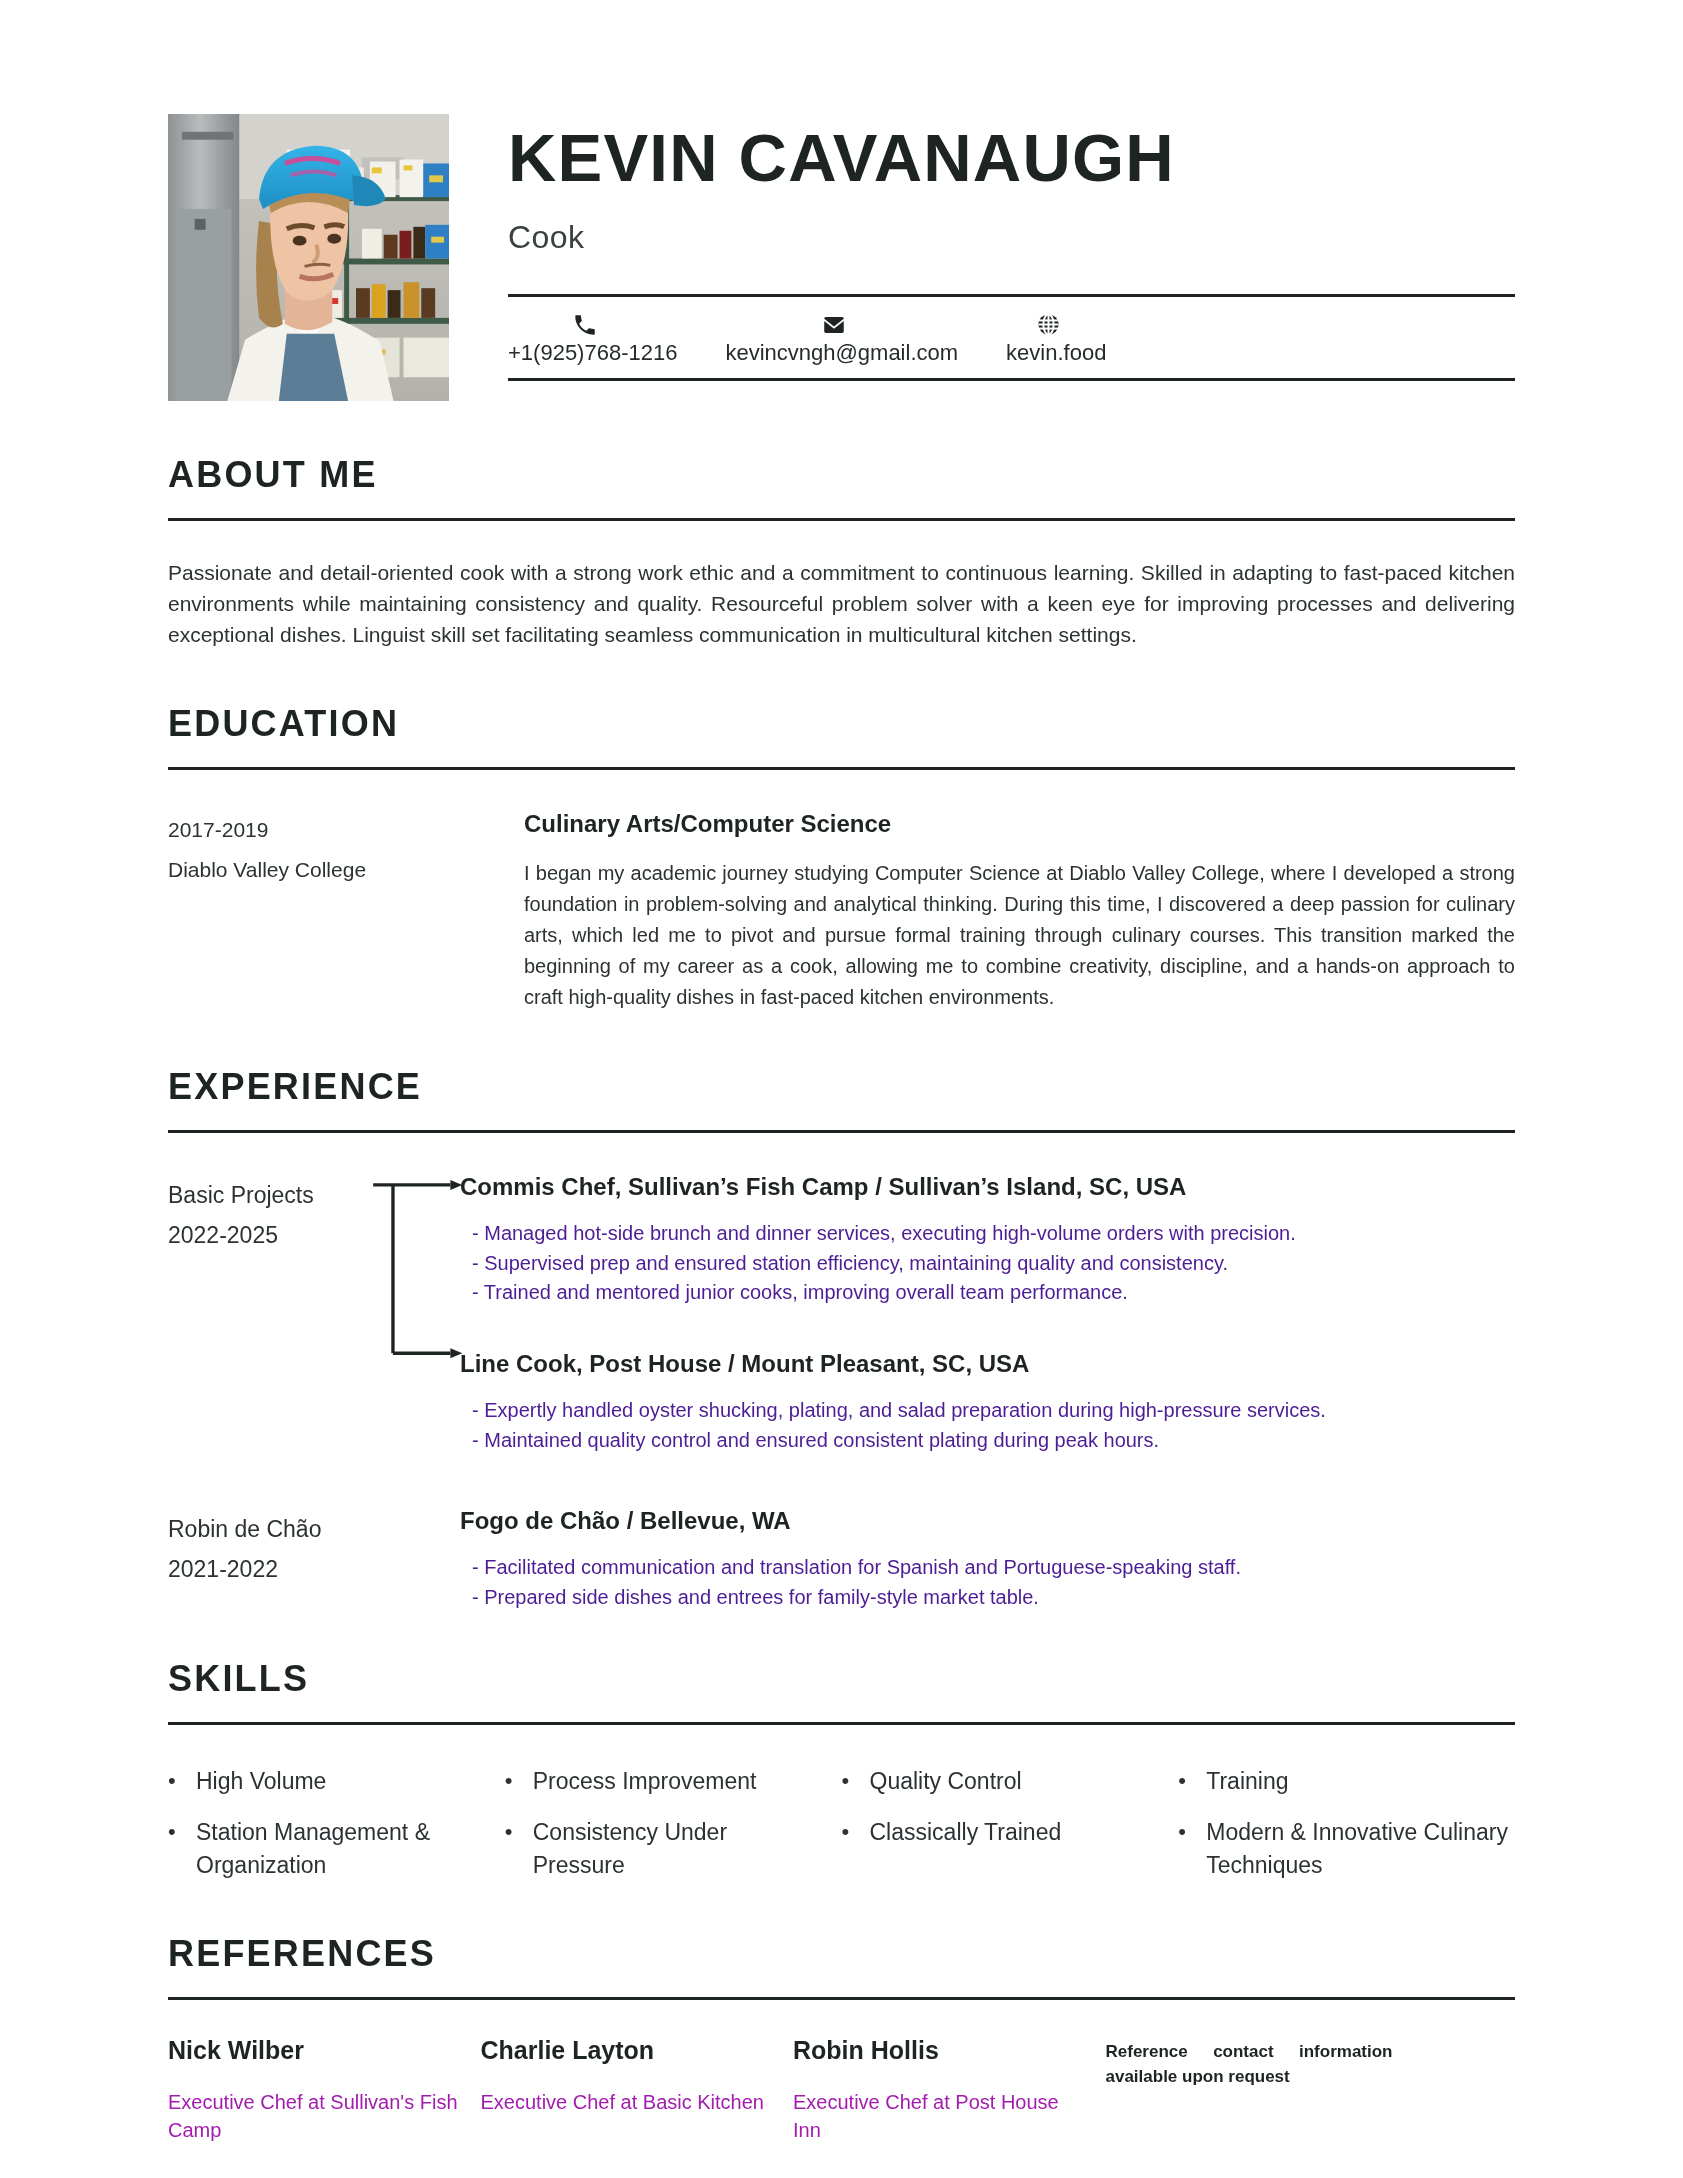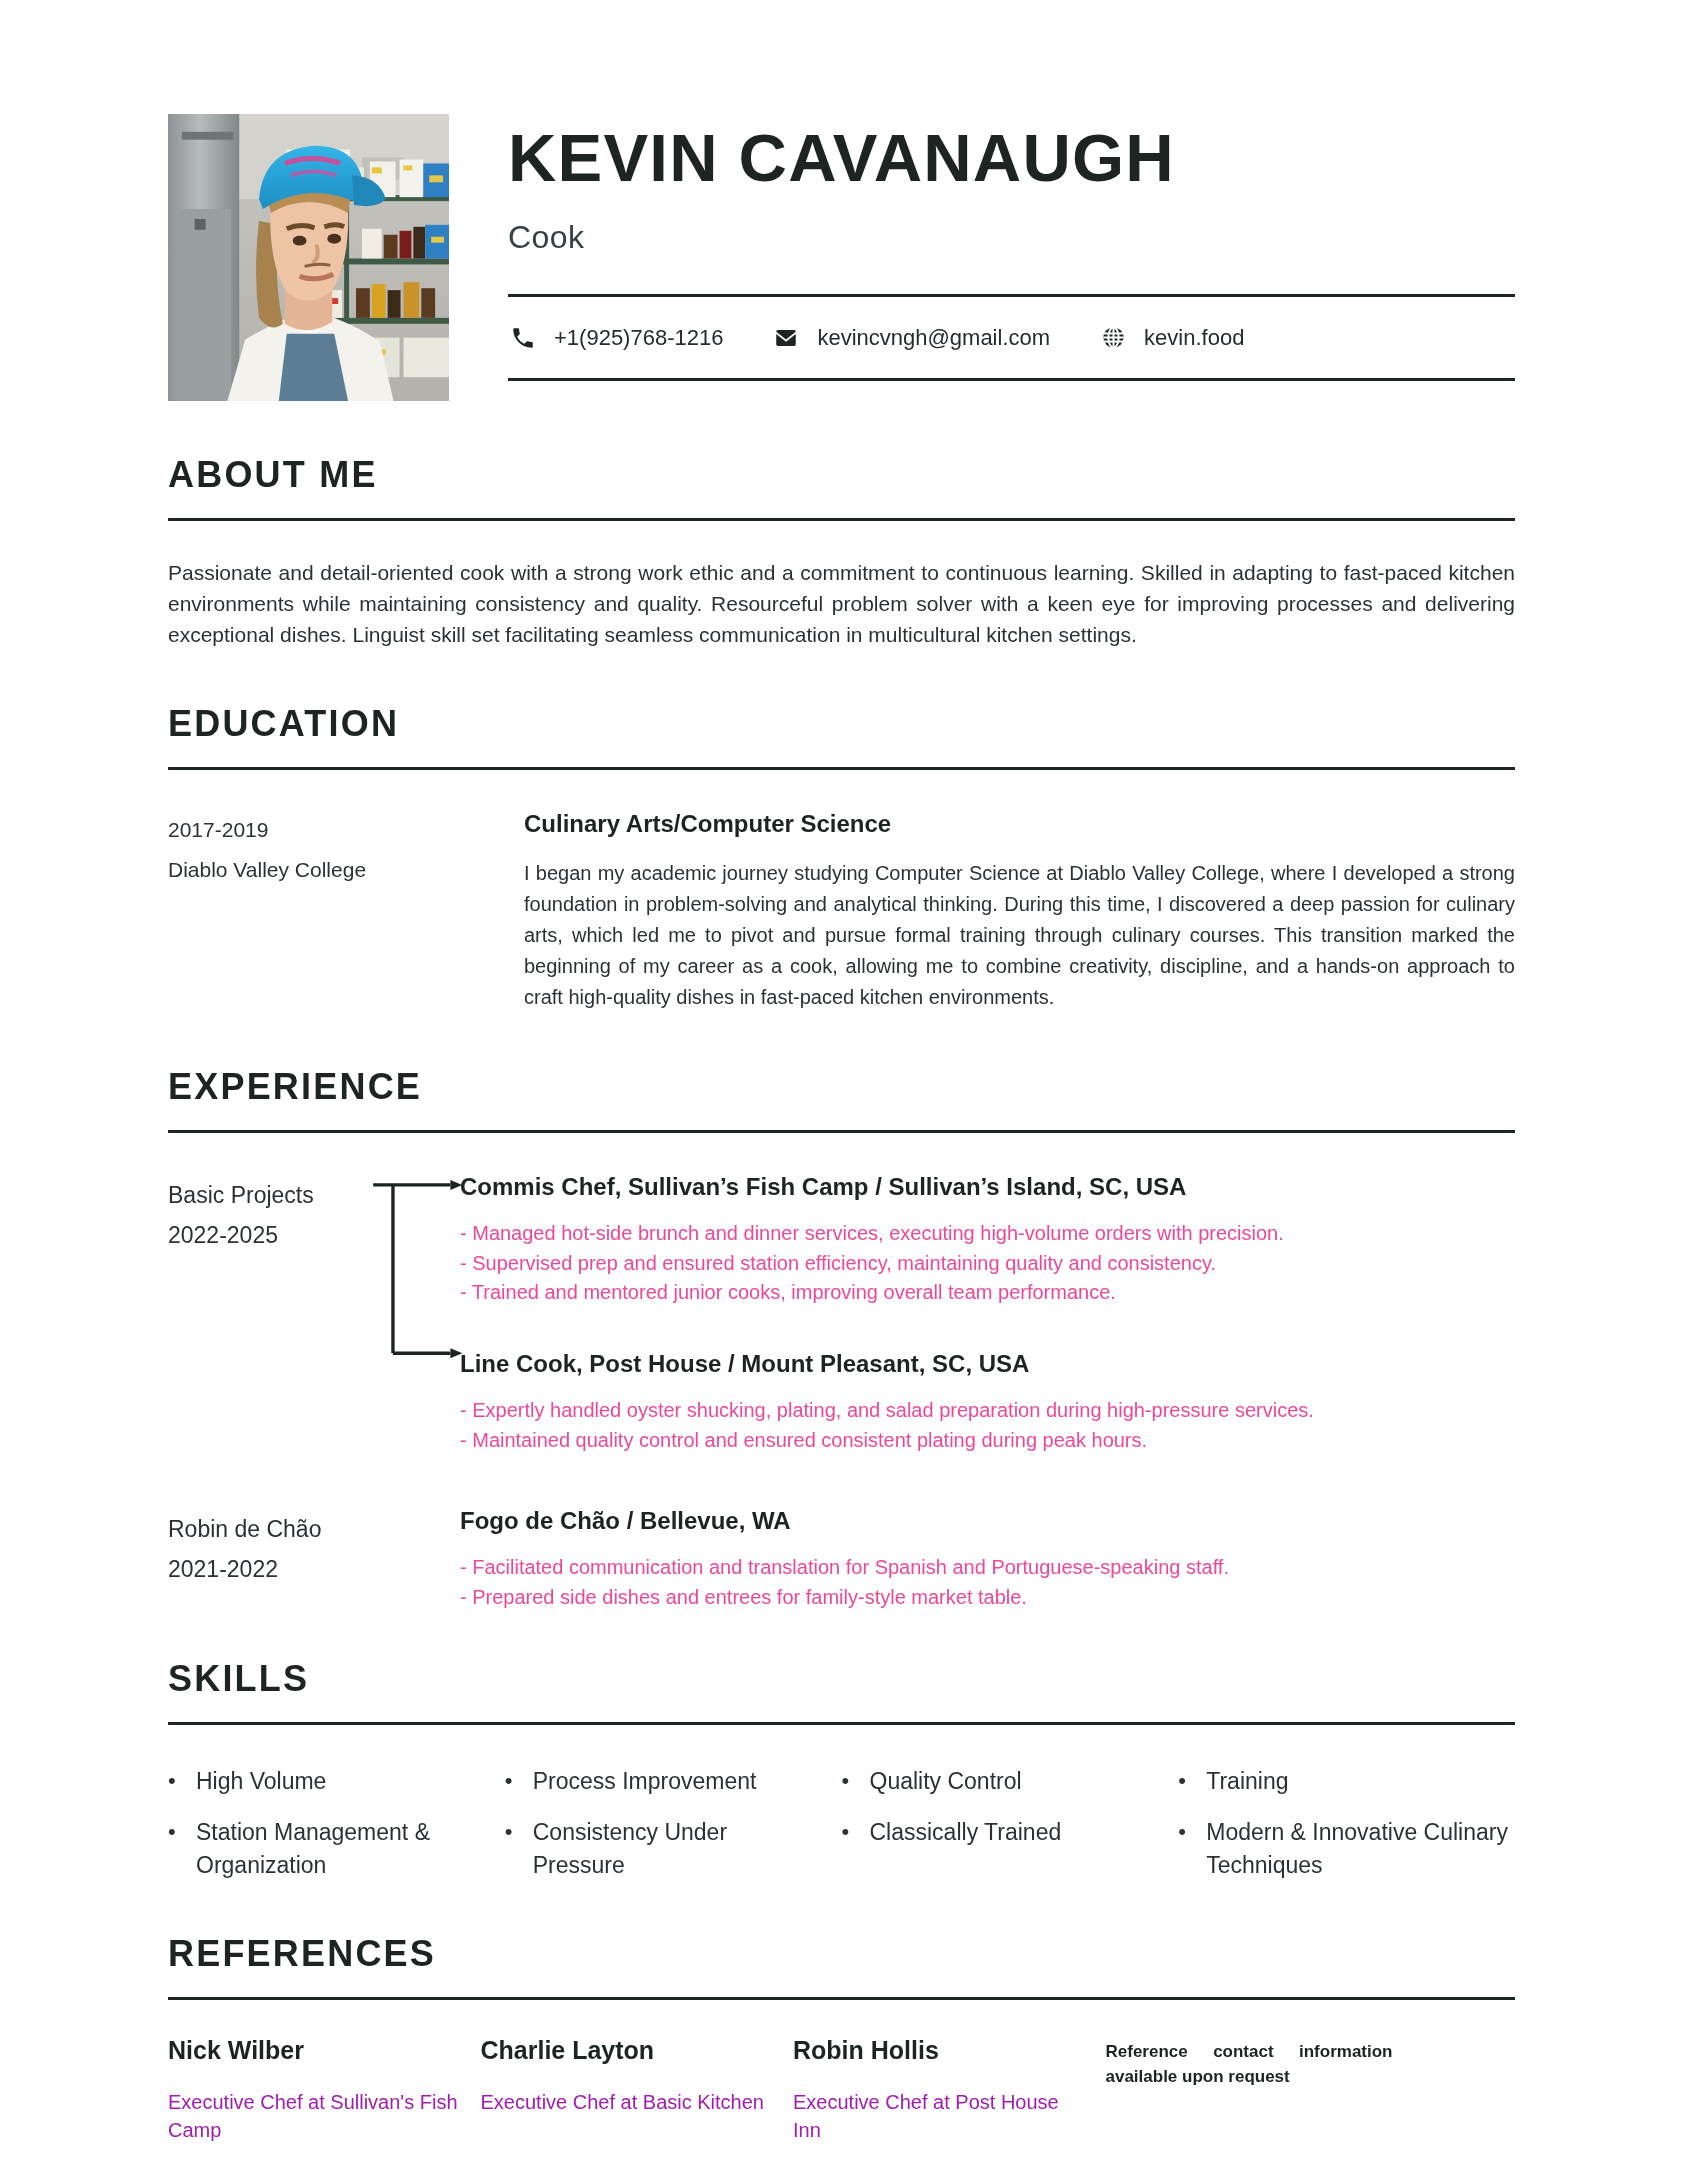--- a/index.html
+++ b/index.html
@@ -68,20 +68,21 @@
     display: flex;
     align-items: center;
   }
   .contact-item {
     display: flex;
     align-items: center;
     font-size: 22px;
     color: #262c2e;
     margin-right: 48px;
     white-space: nowrap;
+    flex-direction: column;
   }
   .contact-item .ico {
     display: inline-flex;
     align-items: center;
     justify-content: center;
     width: 30px;
     height: 30px;
     margin-right: 16px;
     flex: 0 0 30px;
   }
@@ -147,21 +148,22 @@
   .exp-right { flex: 1 1 auto; padding-left: 0px; }
   .exp-title {
     font-size: 24px;
     font-weight: 700;
     color: #1d2422;
   }
   .exp-bullets {
     margin-top: 18px;
     font-size: 20px;
     line-height: 1.48;
-    color: #ec4899;
+    color: #4c1d95;
+    margin-left: 12px;
   }
   .exp-bullets div { white-space: nowrap; }
   .exp-block { margin-bottom: 42px; }
   .connector-svg {
     position: absolute;
     left: 0;
     top: 0;
     pointer-events: none;
   }
 

